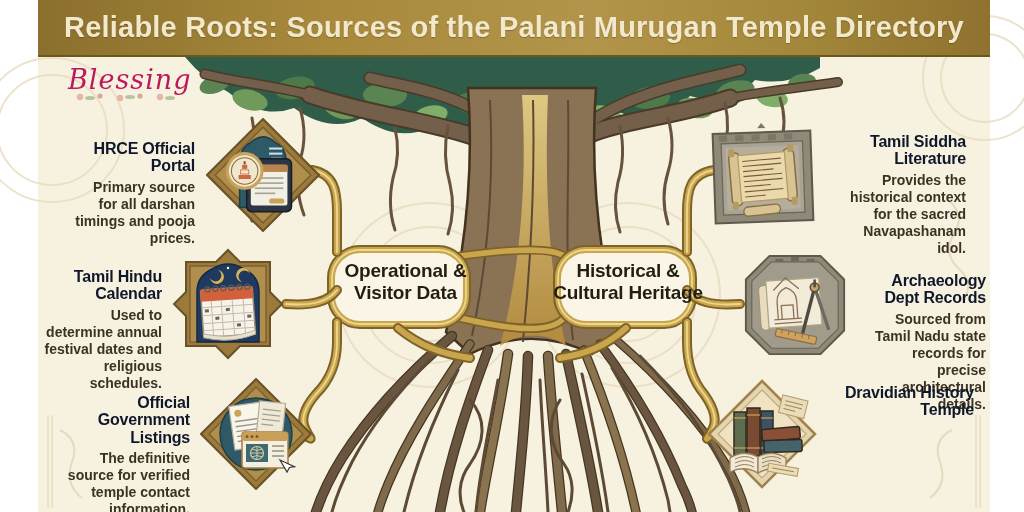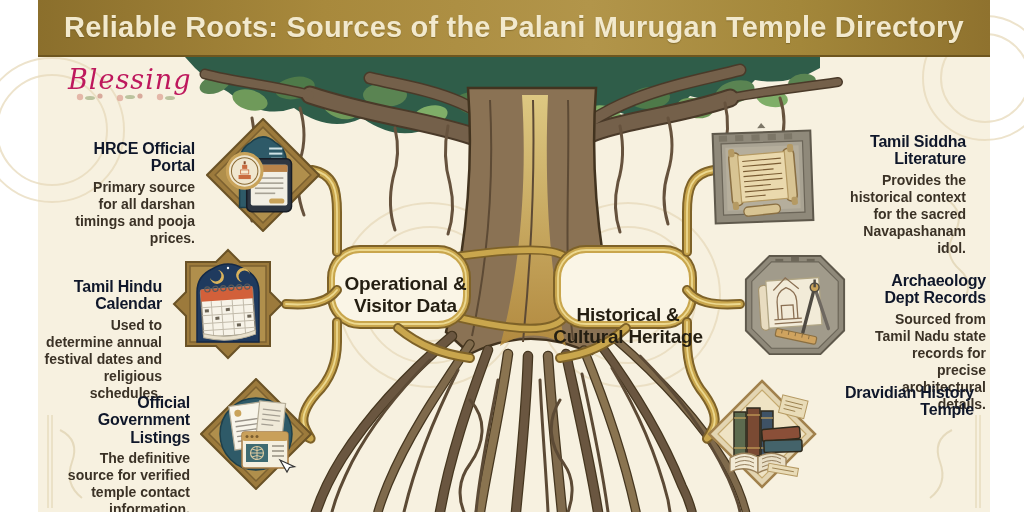--- a/index.html
+++ b/index.html
@@ -11,22 +11,22 @@
             background:linear-gradient(90deg,#8b6f2c 0%,#a8893c 30%,#b2954a 58%,#a3873a 80%,#8f722e 100%);
             border-bottom:2px solid #6e561f; display:flex; align-items:center; justify-content:center; }
   .banner h1 { font-family:Liberation Sans, sans-serif; font-weight:bold; font-size:29px;
                color:#f2e9cd; letter-spacing:.2px; white-space:nowrap; text-shadow:0 1px 1px rgba(60,45,10,.35); }
   .art { position:absolute; left:0; top:0; width:1024px; height:512px; z-index:5; }
   .blessing { position:absolute; left:68px; top:64px; z-index:20; font-family:"DejaVu Serif", serif;
               font-style:italic; font-size:27px; color:#be185d; letter-spacing:1px; }
   .blessing .floral { position:absolute; left:2px; top:26px; opacity:.8; }
   .cap-label { position:absolute; z-index:25; text-align:center; font-weight:bold; font-size:19px;
                line-height:1.15; color:#241e12; letter-spacing:-.2px; }
-  .cap-left  { left:334px; top:273px; width:143px; }
-  .cap-right { left:552px; top:260px; width:152px;margin-top:44px; }
+  .cap-left  { left:334px; top:260px; width:143px; }
+  .cap-right { left:552px; top:260px; width:152px; }
   .src { position:absolute; z-index:25; }
   .src h2 { font-size:16px; line-height:1.08; font-weight:bold; color:#0f172a; letter-spacing:-.2px; }
   .src p  { margin-top:4px; font-size:14px; line-height:1.22; font-weight:bold; color:#3b3226; }
   .t-right { text-align:right; }
   .t-left  { text-align:right; }
   .icon-wrap { position:absolute; z-index:22; }
   .icon-wrap svg { display:block; }
 </style>
 </head>
 <body>
@@ -256,21 +256,21 @@
       <circle cx="38" cy="52" r="13" fill="none" stroke="#8a6a34" stroke-width="1"></circle>
       <g>
           <rect x="32" y="56" width="12" height="4" fill="#c96b3f"></rect>
           <rect x="34" y="51" width="8" height="4" fill="#f5e9d0" stroke="#c96b3f" stroke-width=".8"></rect>
           <rect x="35.5" y="46" width="5" height="4" fill="#c96b3f"></rect>
           <rect x="37" y="42.5" width="2" height="3" fill="#8a4a28"></rect>
         </g>
     </svg>
   </div>
 
-  <div class="src t-right" style="left:42px; top:268px; width:120px;margin-top:10px;">
+  <div class="src t-right" style="left:42px; top:268px; width:120px;">
     <h2>Tamil Hindu Calendar</h2>
     <p>Used to determine annual festival dates and religious schedules.</p>
   </div>
   <div class="icon-wrap" style="left:172px; top:248px;">
     <svg width="112" height="112" viewBox="0 0 112 112">
       <path d="M56 2 L68 14 H98 V44 L110 56 L98 68 V98 H68 L56 110 L44 98 H14 V68 L2 56 L14 44 V14 H44 Z" fill="#9c7a3c" stroke="#6a5226" stroke-width="2"></path>
       <rect x="18" y="18" width="76" height="76" fill="#b08f4c" stroke="#7c6130" stroke-width="1.5"></rect>
       <path d="M25 94 V44 Q25 28 40 21 Q56 11 72 21 Q87 28 87 44 V94 Z" fill="#1f3a5e" stroke="#142947" stroke-width="1.5"></path>
       <g fill="#ffffff">
           <circle cx="34" cy="54" r="1.3"></circle>

